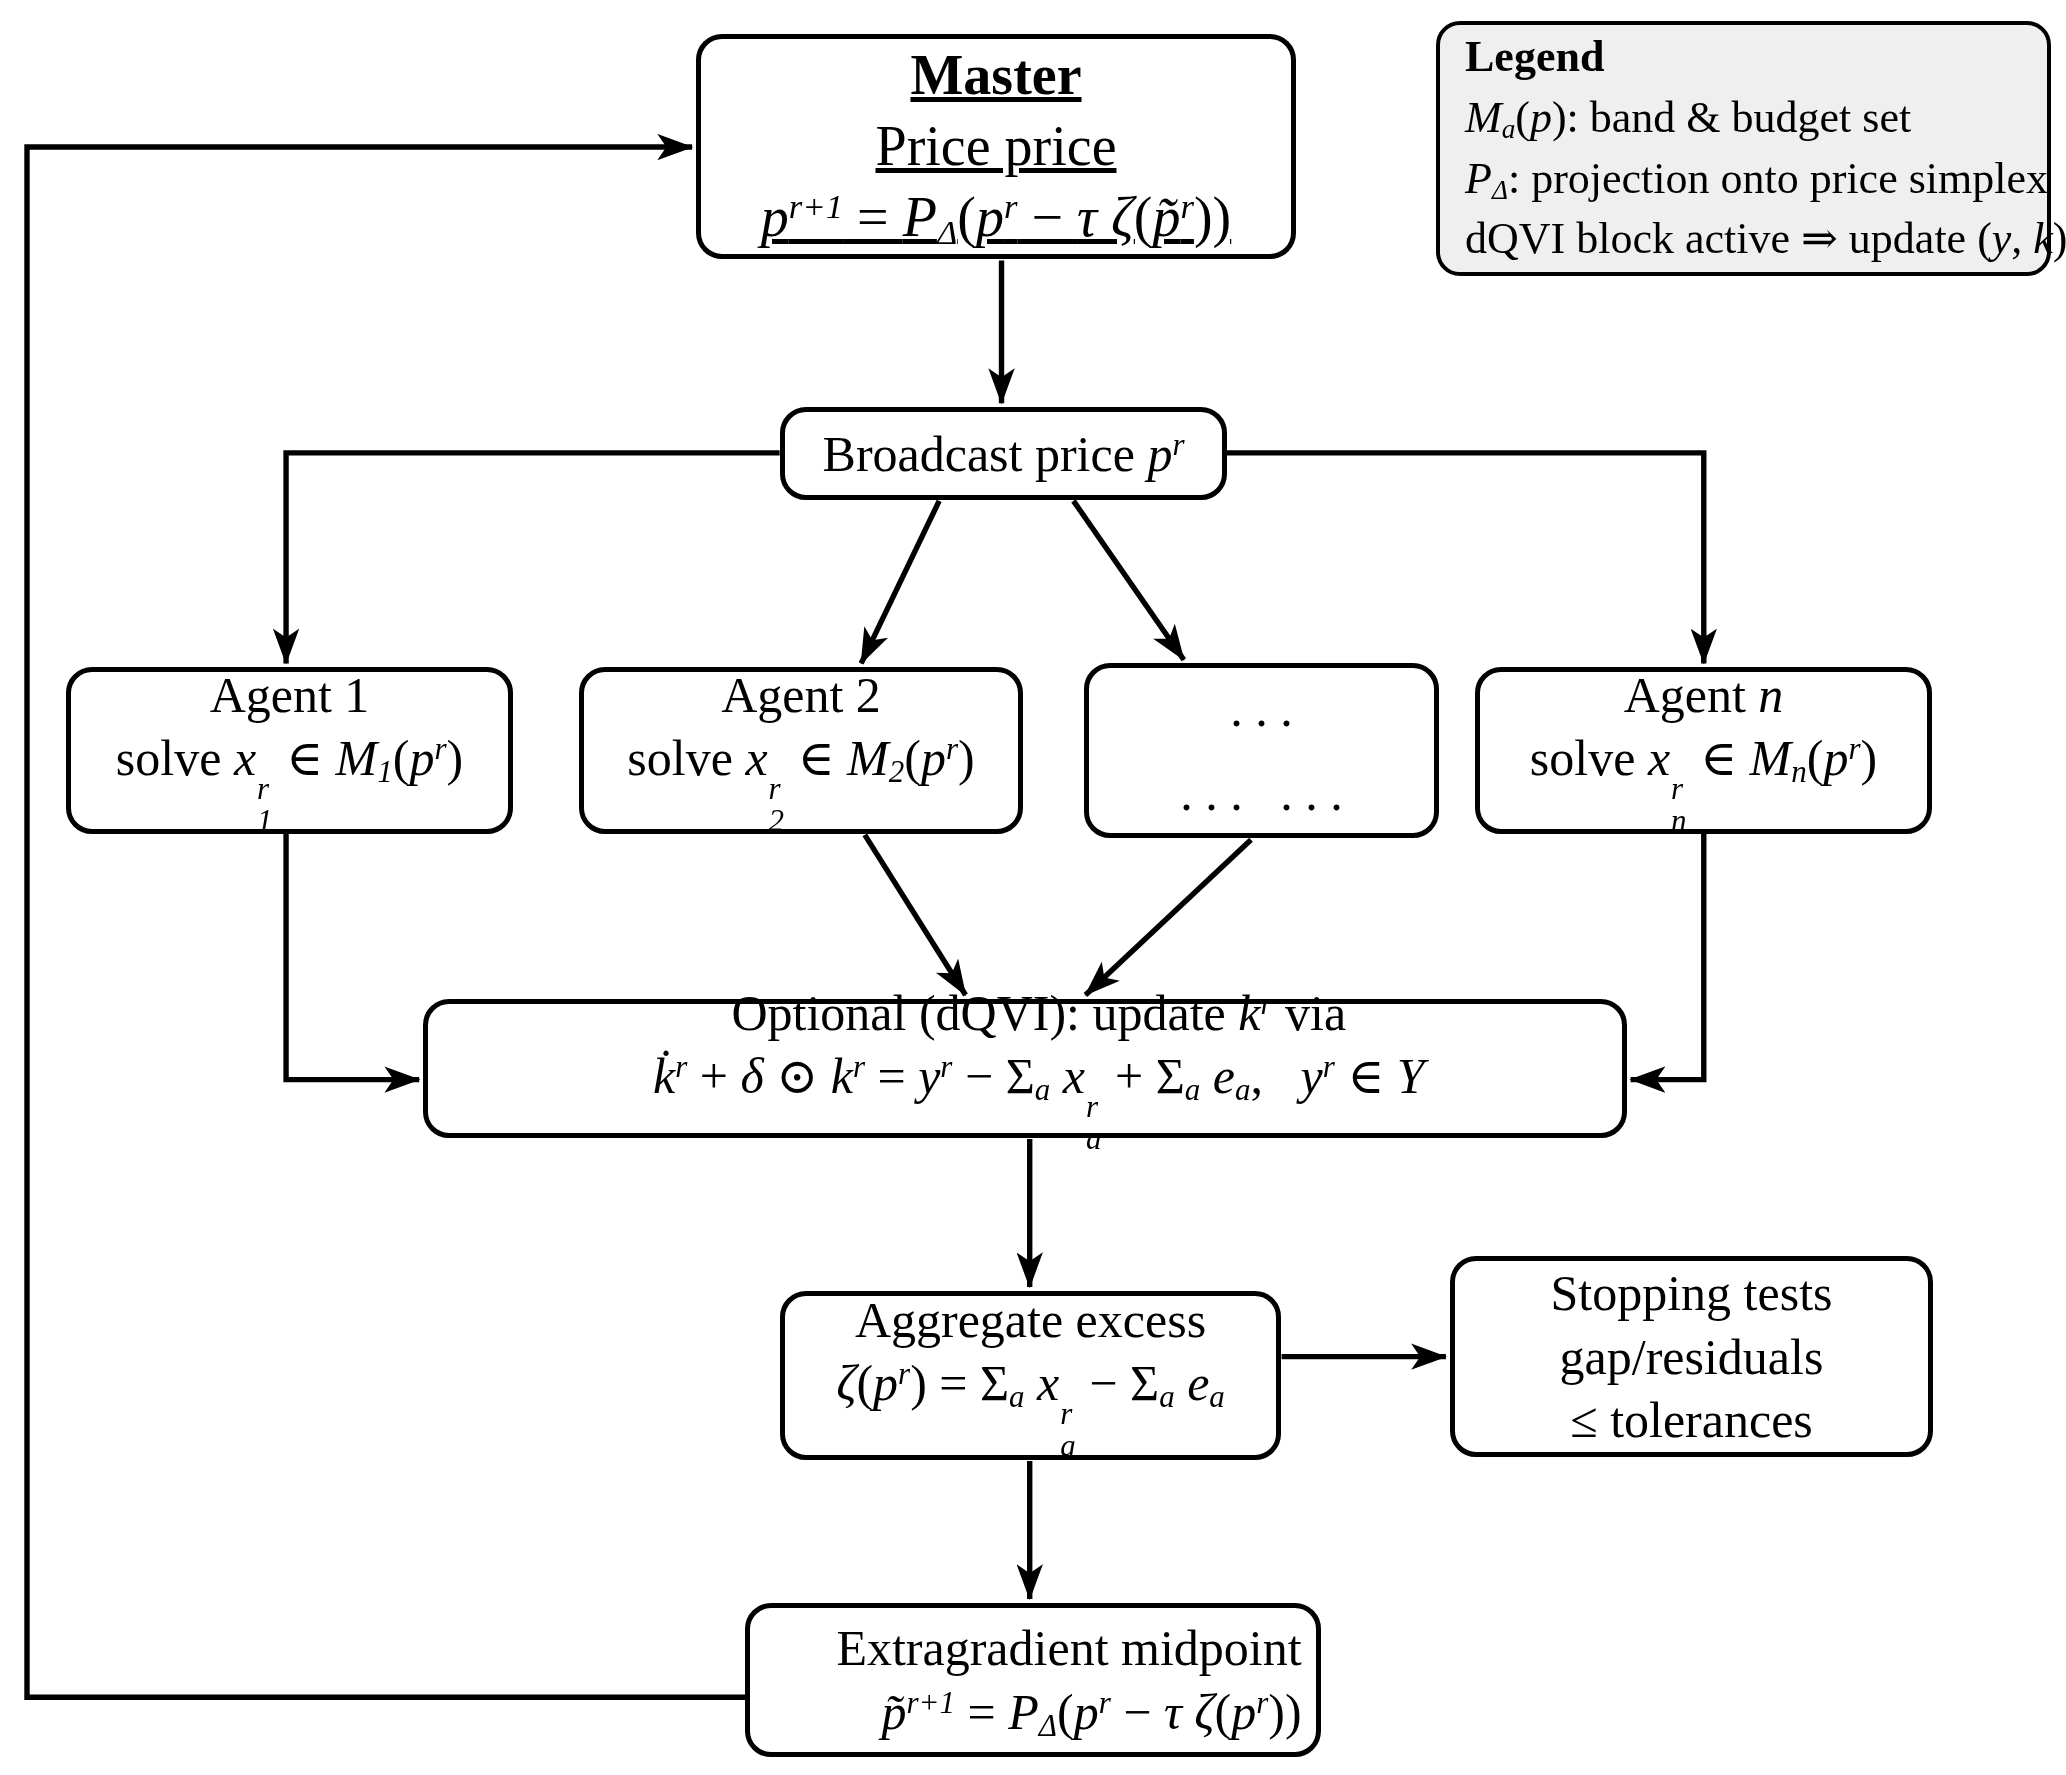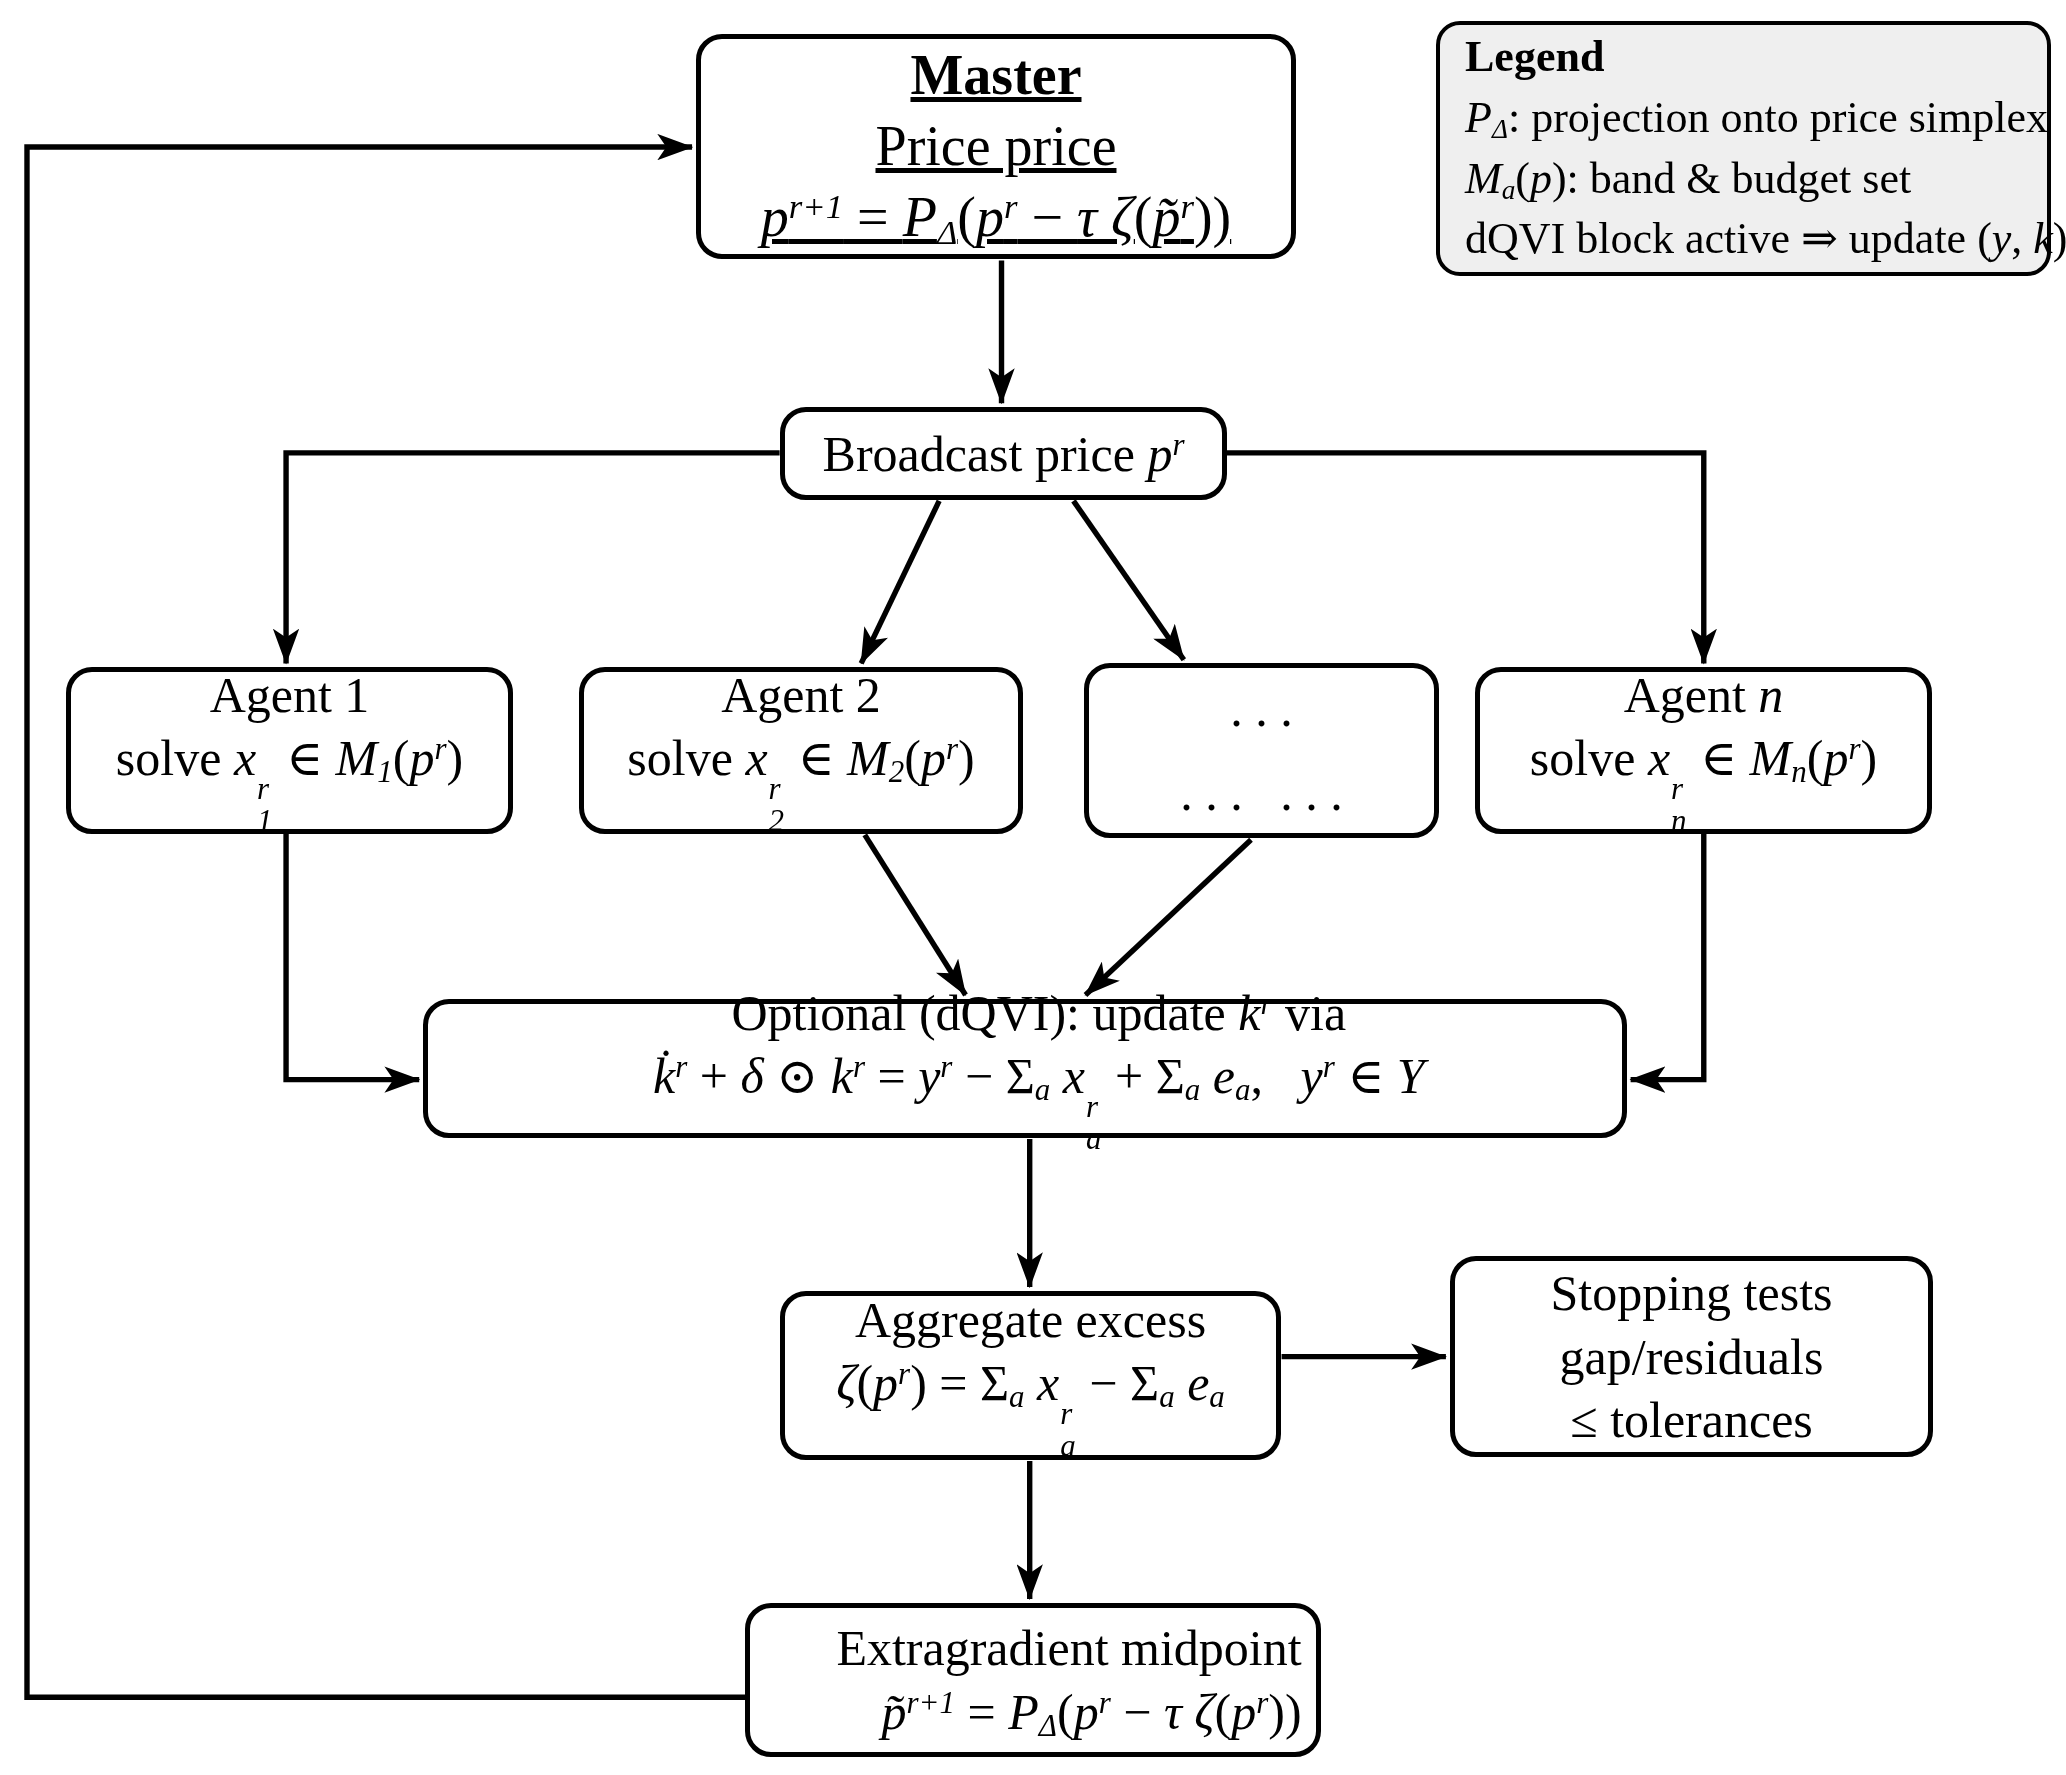--- a/index.html
+++ b/index.html
@@ -61,22 +61,22 @@
   </svg>
 
   <div class="node master" style="left:696px;top:34px;width:600px;height:225px;">
     <div class="line b">Master</div>
     <div class="line">Price price</div>
     <div class="line"><span class="it">p</span><sup>r+1</sup> = <span class="it">P</span><sub>Δ</sub>(<span class="it">p</span><sup>r</sup> − <span class="it">τ ζ</span>(<span class="it">p̃</span><sup>r</sup>))</div>
   </div>
 
   <div class="legend" style="left:1436px;top:21px;width:615px;height:255px;">
     <div class="line b">Legend</div>
+    <div class="line"><span class="it">M</span><sub>a</sub>(<span class="it">p</span>): band &amp; budget set</div>
     <div class="line"><span class="it">P</span><sub>Δ</sub>: projection onto price simplex</div>
-    <div class="line"><span class="it">M</span><sub>a</sub>(<span class="it">p</span>): band &amp; budget set</div>
     <div class="line">dQVI block active ⇒ update (<span class="it">y</span>, <span class="it">k</span>)</div>
   </div>
 
   <div class="node" style="left:780px;top:407px;width:447px;height:93px;">
     <div class="line">Broadcast price <span class="it">p</span><sup>r</sup></div>
   </div>
 
   <div class="node" style="left:66px;top:667px;width:447px;height:167px;">
     <div class="line">Agent 1</div>
     <div class="line">solve <span class="it">x</span><span class="ss">

